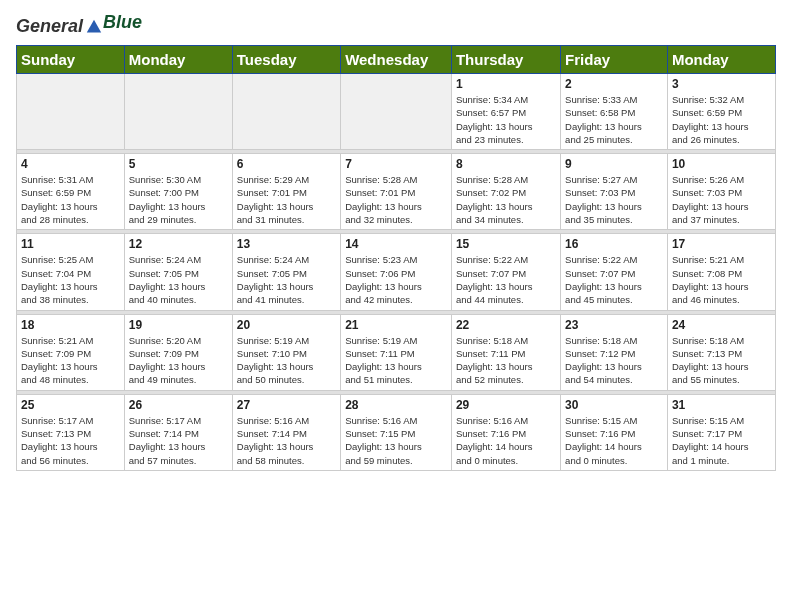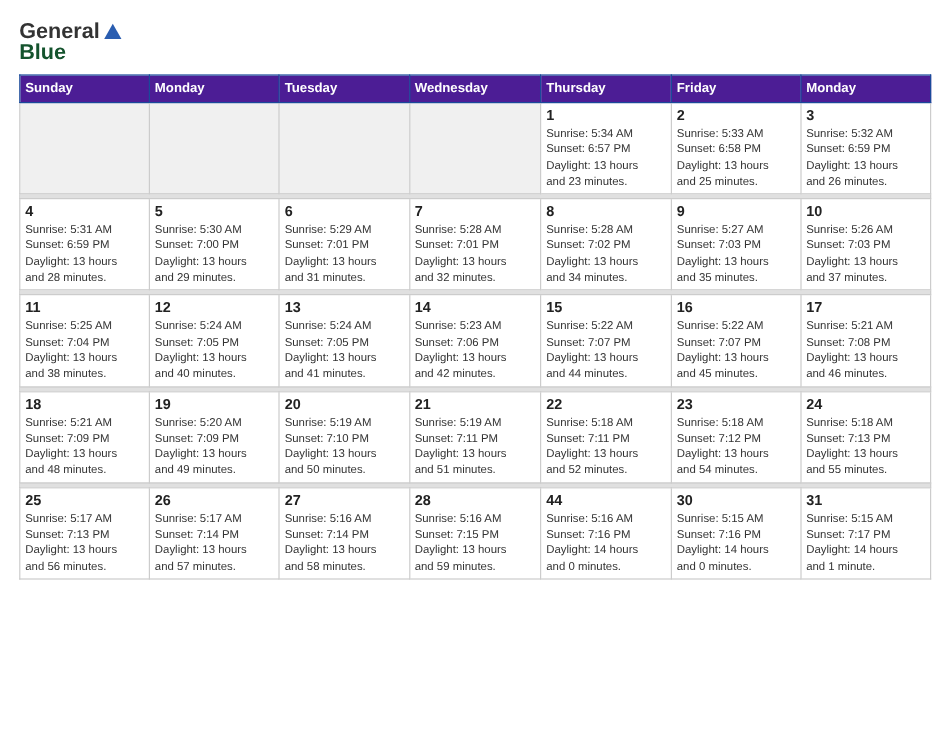--- a/index.html
+++ b/index.html
@@ -11,22 +11,23 @@
       padding: 16px;
     }
     .header {
       display: flex;
       justify-content: space-between;
       align-items: flex-start;
       margin-bottom: 8px;
     }
     .logo {
       display: flex;
-      flex-direction: column;
+      flex-direction: row;
       align-items: flex-start;
+      font-style: italic;
     }
     .logo-row {
       display: flex;
       align-items: center;
     }
     .title-block {
       text-align: right;
     }
     .title-month {
       font-size: 32px;
@@ -36,25 +37,25 @@
     .title-location {
       font-size: 14px;
       color: #444;
     }
     .calendar {
       width: 100%;
       border-collapse: collapse;
       font-size: 10px;
     }
     .calendar th {
-      background: #4c1d95;
+      background: #4d7c0f;
       color: #fff;
       padding: 5px 4px;
       text-align: left;
-      font-size: 11px;
+      font-size: 15px;
       border: 1px solid #1a4a9a;
     }
     .calendar td {
       border: 1px solid #ccc;
       vertical-align: top;
       padding: 3px 4px;
       width: 113px;
       min-height: 80px;
       background: #fff;
     }
@@ -236,21 +237,21 @@
         </td>
         <td>
           <div class="day-num">27</div>
           <div class="day-info">Sunrise: 5:16 AM<br>Sunset: 7:14 PM<br>Daylight: 13 hours<br>and 58 minutes.</div>
         </td>
         <td>
           <div class="day-num">28</div>
           <div class="day-info">Sunrise: 5:16 AM<br>Sunset: 7:15 PM<br>Daylight: 13 hours<br>and 59 minutes.</div>
         </td>
         <td>
-          <div class="day-num">44</div>
+          <div class="day-num">29</div>
           <div class="day-info">Sunrise: 5:16 AM<br>Sunset: 7:16 PM<br>Daylight: 14 hours<br>and 0 minutes.</div>
         </td>
         <td>
           <div class="day-num">30</div>
           <div class="day-info">Sunrise: 5:15 AM<br>Sunset: 7:16 PM<br>Daylight: 14 hours<br>and 0 minutes.</div>
         </td>
         <td>
           <div class="day-num">31</div>
           <div class="day-info">Sunrise: 5:15 AM<br>Sunset: 7:17 PM<br>Daylight: 14 hours<br>and 1 minute.</div>
         </td>

